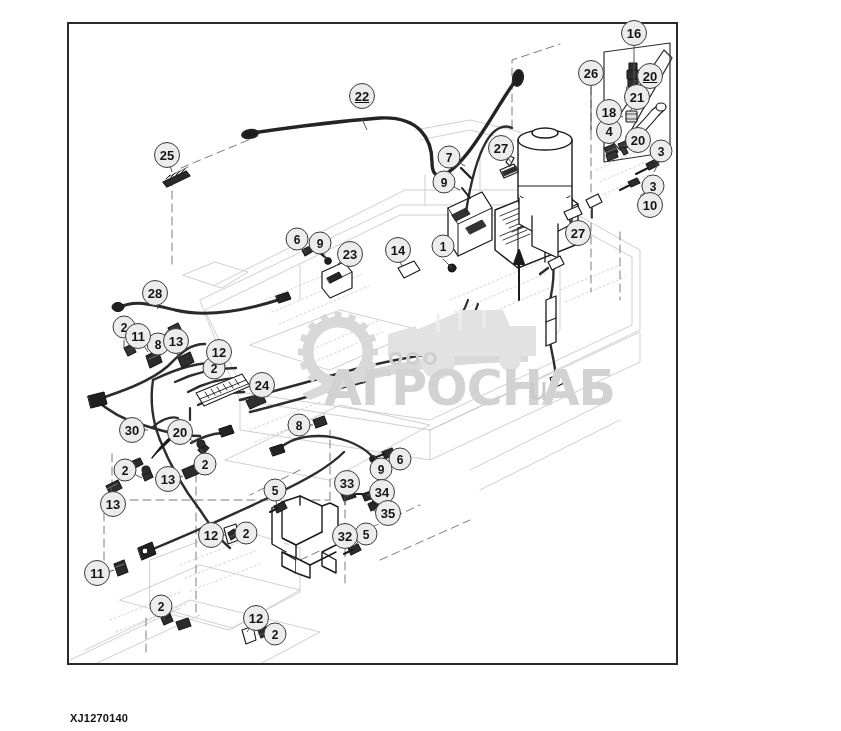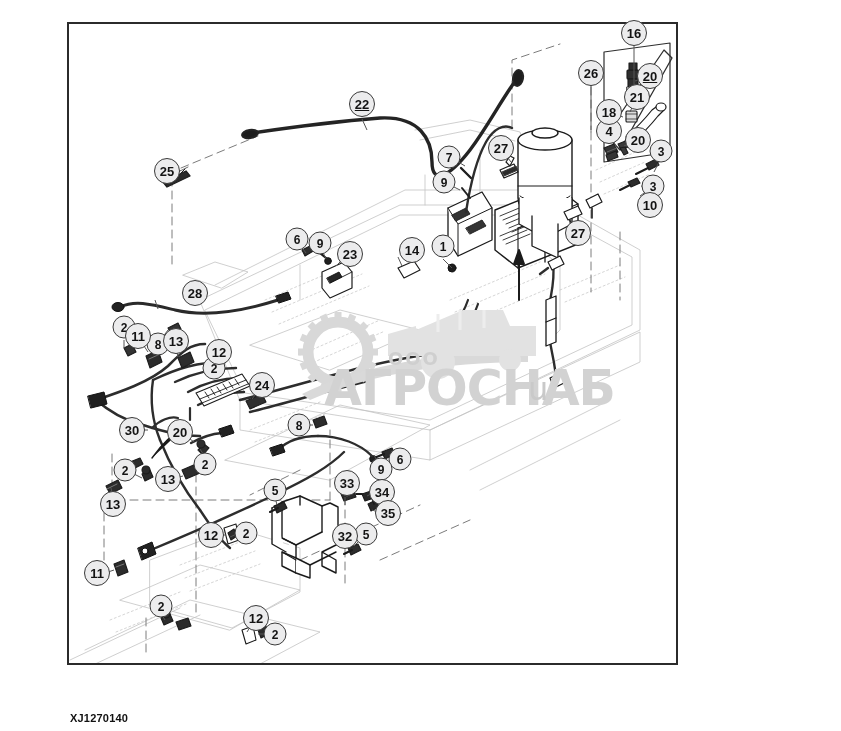--- a/index.html
+++ b/index.html
@@ -570,36 +570,36 @@
       <div class="cal sm" style="left: 381px; top: 469px;">9</div>
       <div class="cal" style="left: 650px; top: 205px;">10</div>
       <div class="cal" style="left: 138px; top: 336px;">11</div>
       <div class="cal" style="left: 97px; top: 573px;">11</div>
       <div class="cal" style="left: 219px; top: 352px;">12</div>
       <div class="cal" style="left: 211px; top: 535px;">12</div>
       <div class="cal" style="left: 256px; top: 618px;">12</div>
       <div class="cal" style="left: 176px; top: 341px;">13</div>
       <div class="cal" style="left: 113px; top: 504px;">13</div>
       <div class="cal" style="left: 168px; top: 479px;">13</div>
-      <div class="cal" style="left: 412px; top: 250px;">14</div>
+      <div class="cal" style="left: 398px; top: 250px;">14</div>
       <div class="cal" style="left: 180px; top: 432px;">20</div>
       <div class="cal" style="left: 634px; top: 33px;">16</div>
       <div class="cal" style="left: 609px; top: 131px;">4</div>
       <div class="cal" style="left: 638px; top: 140px;">20</div>
       <div class="cal" style="left: 609px; top: 112px;">18</div>
       <div class="cal" style="left: 650px; top: 76px; text-decoration: underline;">20</div>
       <div class="cal" style="left: 637px; top: 97px;">21</div>
-      <div class="cal" style="left: 362px; top: 104px; text-decoration: underline;">22</div>
+      <div class="cal" style="left: 362px; top: 96px; text-decoration: underline;">22</div>
       <div class="cal" style="left: 350px; top: 254px;">23</div>
       <div class="cal" style="left: 262px; top: 385px;">24</div>
-      <div class="cal" style="left: 167px; top: 171px;">25</div>
+      <div class="cal" style="left: 167px; top: 155px;">25</div>
       <div class="cal" style="left: 591px; top: 61px; margin-top: 12px;">26</div>
       <div class="cal" style="left: 501px; top: 148px;">27</div>
       <div class="cal" style="left: 578px; top: 233px;">27</div>
-      <div class="cal" style="left: 155px; top: 293px; margin-left: 40px;">28</div>
+      <div class="cal" style="left: 155px; top: 293px;">28</div>
       <div class="cal" style="left: 132px; top: 430px;">30</div>
       <div class="cal" style="left: 345px; top: 536px;">32</div>
       <div class="cal" style="left: 347px; top: 483px;">33</div>
       <div class="cal" style="left: 382px; top: 492px;">34</div>
       <div class="cal" style="left: 388px; top: 513px;">35</div>
     </div>
 
   <div class="partno">XJ1270140</div>
 
 </div>

